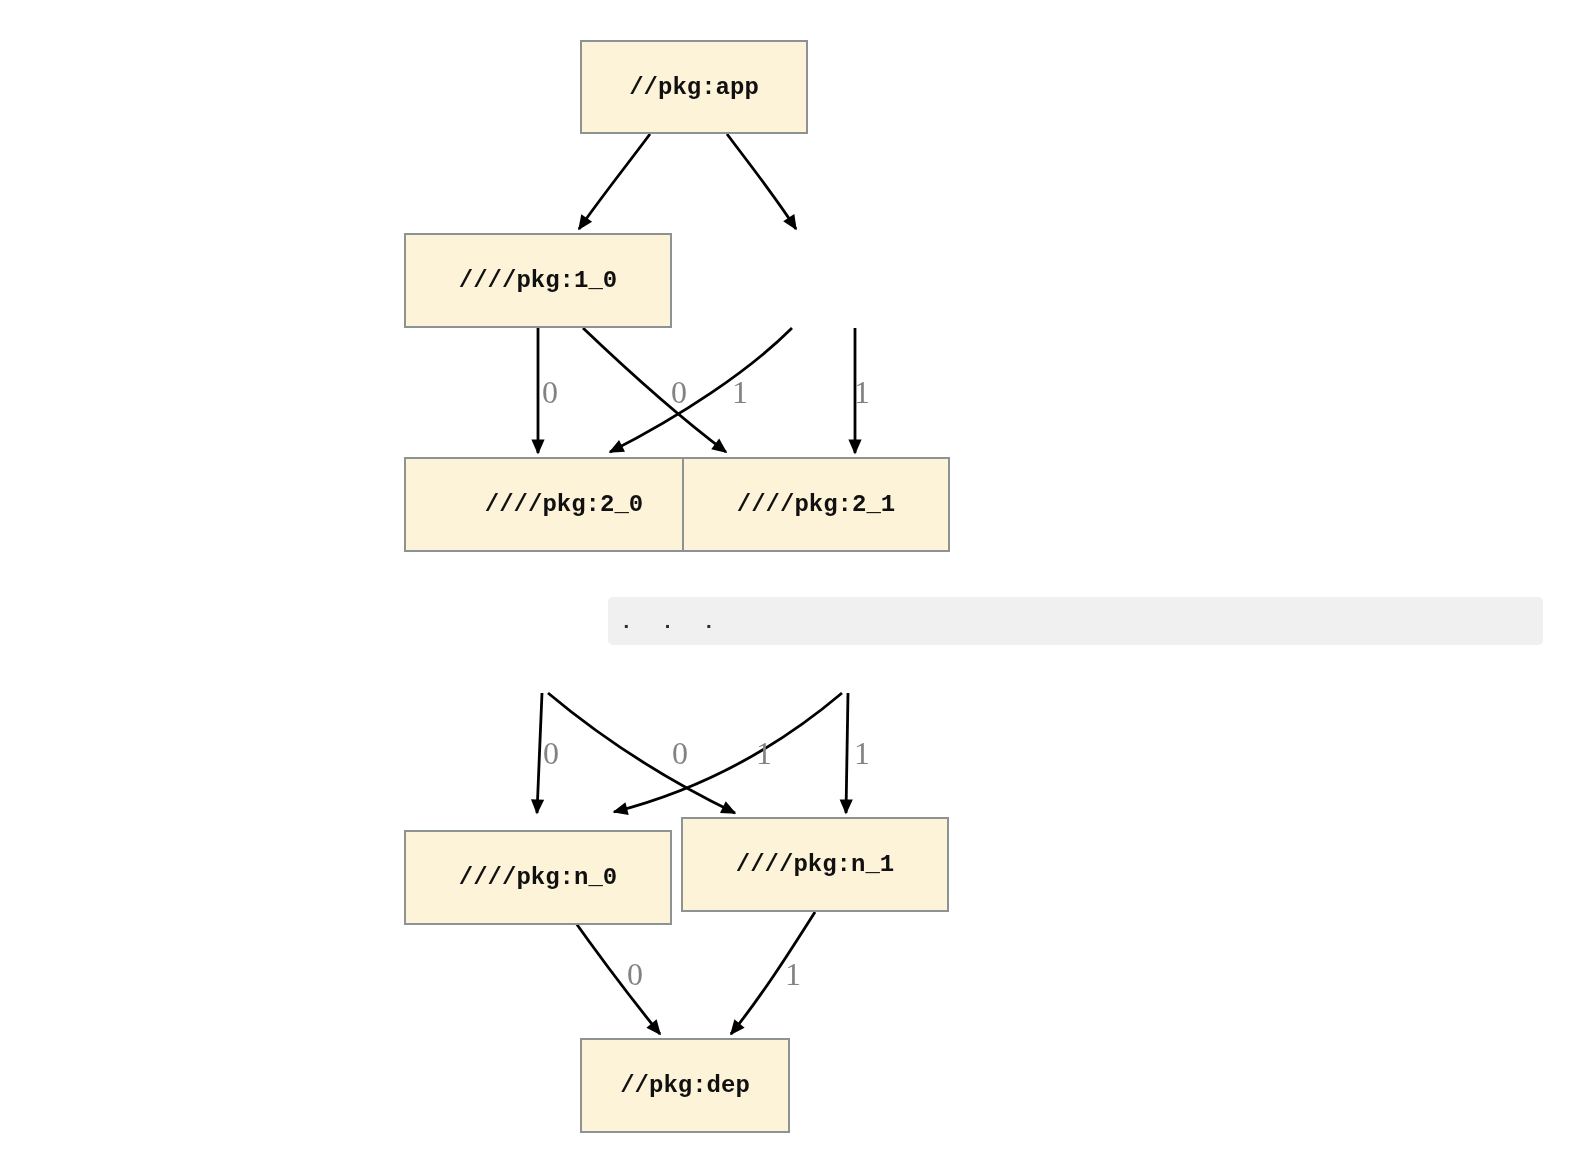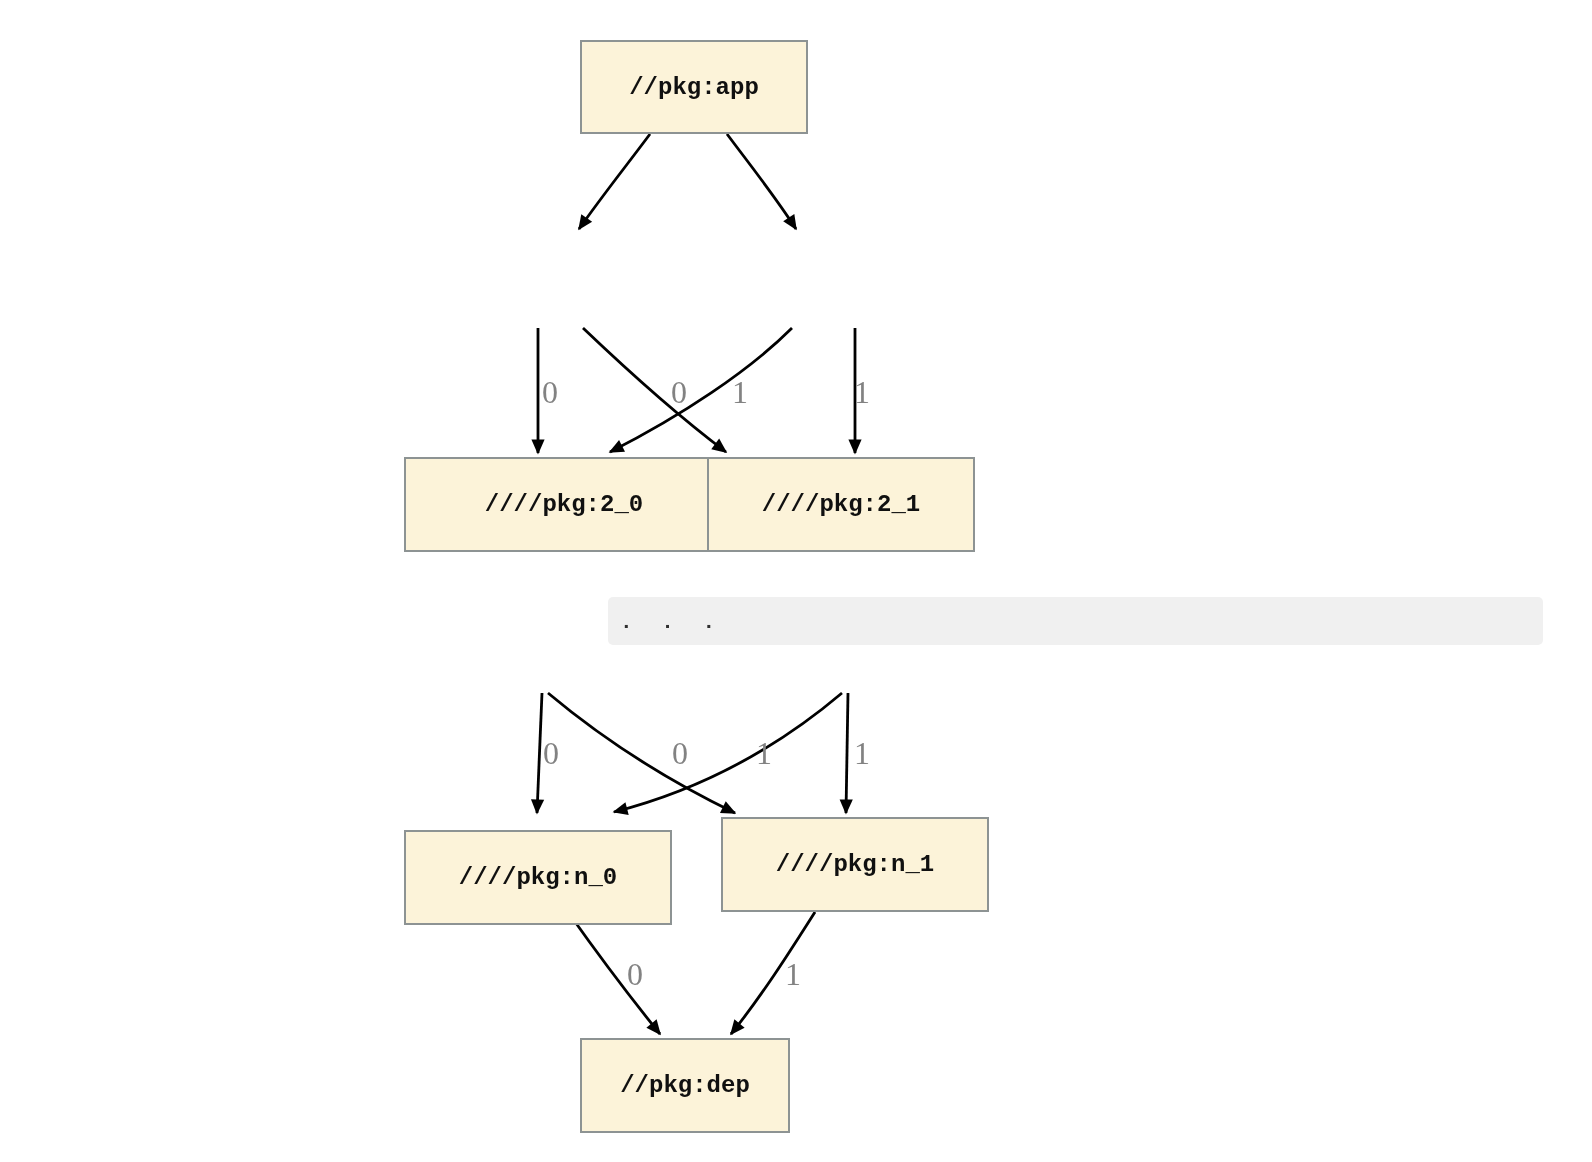--- a/index.html
+++ b/index.html
@@ -83,24 +83,25 @@
     <path class="edge" marker-end="url(#arrow)" d="M 855,328 L 855,453"></path>
     <path class="edge" marker-end="url(#arrow)" d="M 542,693 L 537,813"></path>
     <path class="edge" marker-end="url(#arrow)" d="M 548,693 C 610,745 673,783 735,813"></path>
     <path class="edge" marker-end="url(#arrow)" d="M 842,693 C 777,748 700,790 614,812"></path>
     <path class="edge" marker-end="url(#arrow)" d="M 848,693 L 846,813"></path>
     <path class="edge" marker-end="url(#arrow)" d="M 568,912 C 597,953 630,997 660,1034"></path>
     <path class="edge" marker-end="url(#arrow)" d="M 815,912 C 789,953 761,997 731,1034"></path>
   </svg>
 
   <div class="node" style="left:580px; top:40px; width:228px; height:94px;">//pkg:app</div>
+  <div class="node" style="left:404px; top:233px; width:268px; height:95px;">////pkg:1_0</div>
   <div class="node" style="left:404px; top:457px; width:320px; height:95px;">////pkg:2_0</div>
-  <div class="node" style="left:707px; top:457px; width:268px; height:95px;">////pkg:2_1</div>
+  <div class="node" style="left:682px; top:457px; width:268px; height:95px;">////pkg:2_1</div>
   <div class="node" style="left:404px; top:817px; width:268px; height:95px;margin-top:13px;">////pkg:n_0</div>
-  <div class="node" style="left:721px; top:817px; width:268px; height:95px;">////pkg:n_1</div>
+  <div class="node" style="left:681px; top:817px; width:268px; height:95px;">////pkg:n_1</div>
   <div class="node" style="left:580px; top:1038px; width:210px; height:95px;">//pkg:dep</div>
 
   <div class="ellipsis-bar">
     <span class="ellipsis-dots">. . .</span>
   </div>
 
   <span class="edge-label" style="left:550px; top:392px;">0</span>
   <span class="edge-label" style="left:679px; top:392px;">0</span>
   <span class="edge-label" style="left:740px; top:392px;">1</span>
   <span class="edge-label" style="left:862px; top:392px;">1</span>

